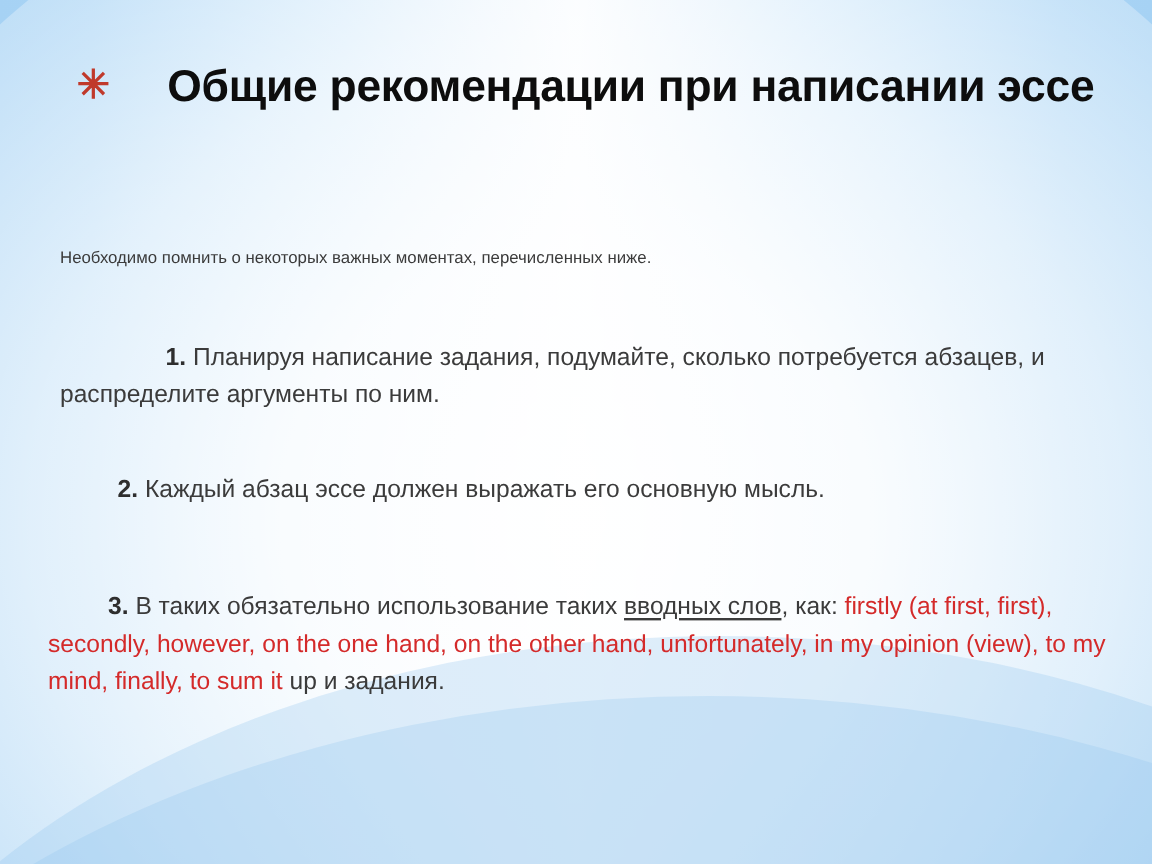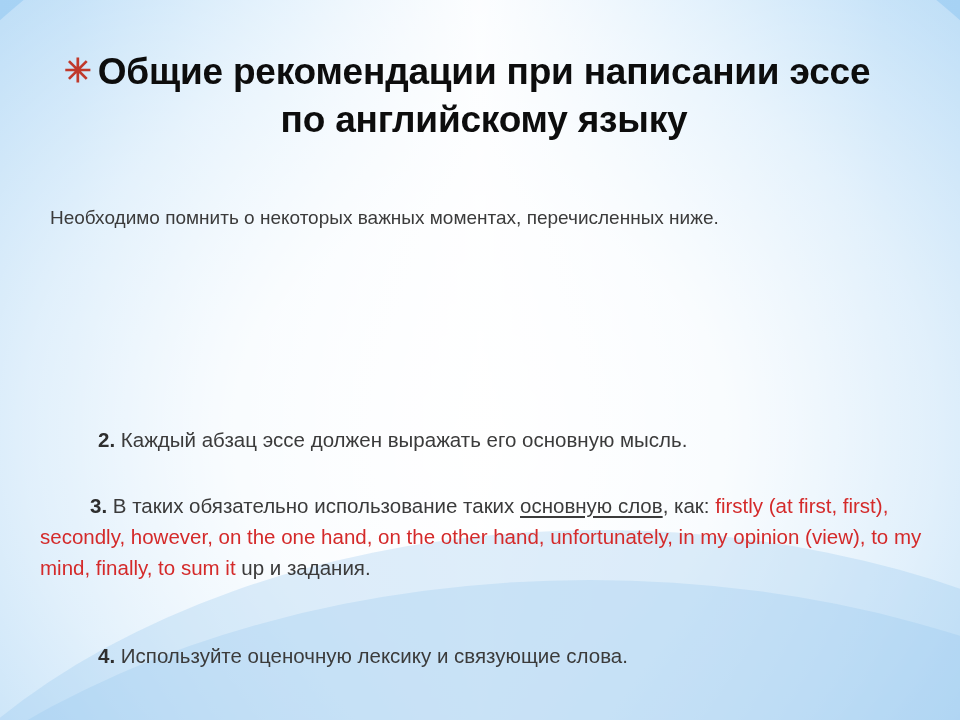--- a/index.html
+++ b/index.html
@@ -89,50 +89,51 @@
     width: 856px;
     text-align: center;
   }
   .title-text {
     display: block;
     font-size: 37px;
     font-weight: bold;
     line-height: 1.30;
     color: #0d0d0d;
     letter-spacing: -0.2px;
+    text-align: right;
   }
   .title-bullet {
     position: absolute;
     left: 8px;
     top: 6px;
     font-size: 33px;
     line-height: 1;
     color: #c0392b;
     font-weight: bold;
   }
 
   
   .intro {
     position: absolute;
     left: 50px;
     top: 205px;
     width: 880px;
-    font-size: 19px;
+    font-size: 14px;
     line-height: 1.32;
     color: #3b3b3b;
   }
 
   .para {
     position: absolute;
     color: #3b3b3b;
     font-size: 20.5px;
     line-height: 1.50;
   }
   .p1 { left: 50px; top: 283px; width: 880px; text-indent: 88px; }
-  .p2 { left: 50px; top: 425px; width: 880px; text-indent: 48px; }
+  .p2 { left: 50px; top: 393px; width: 880px; text-indent: 48px; }
   .p3 { left: 40px; top: 491px; width: 890px; text-indent: 50px; }
   .p4 { left: 50px; top: 641px; width: 880px; text-indent: 48px; }
 
   .num { font-weight: bold; color: #2e2e2e; }
   .red { color: #d42a2a; }
   .uline { text-decoration: underline; text-underline-offset: 3px; }
 </style>
 </head>
 <body>
 
@@ -140,35 +141,34 @@
 
   <div class="lens"></div>
   <div class="swoosh2"></div>
   <div class="swoosh"></div>
 
   <div class="content">
 
     <div class="title-block">
       <span class="title-bullet">✳</span>
       <span class="title-text">Общие рекомендации при написании эссе</span>
-      <span class="title-text">по английскому языку</span>
     </div>
 
     <div class="intro">Необходимо помнить о некоторых важных моментах, перечисленных ниже.</div>
 
+    <div class="para p1">
+      <span class="num">1.</span>
+      <span>Планируя написание задания, подумайте, сколько потребуется абзацев, и распределите аргументы по ним.</span>
+    </div>
 
     <div class="para p2">
       <span class="num">2.</span>
       <span>Каждый абзац эссе должен выражать его основную мысль.</span>
     </div>
 
     <div class="para p3">
       <span class="num">3.</span>
-      <span>В таких обязательно использование таких </span><span class="uline">основную слов</span><span>, как: </span><span class="red">firstly (at first, first), secondly, however, on the one hand, on the other hand, unfortunately, in my opinion (view), to my mind, finally, to sum it</span><span> up и задания.</span>
+      <span>В таких обязательно использование таких </span><span class="uline">вводных слов</span><span>, как: </span><span class="red">firstly (at first, first), secondly, however, on the one hand, on the other hand, unfortunately, in my opinion (view), to my mind, finally, to sum it</span><span> up и задания.</span>
     </div>
 
-    <div class="para p4">
-      <span class="num">4.</span>
-      <span>Используйте оценочную лексику и связующие слова.</span>
-    </div>
 
   </div>
 </div>
 
 </body></html>

